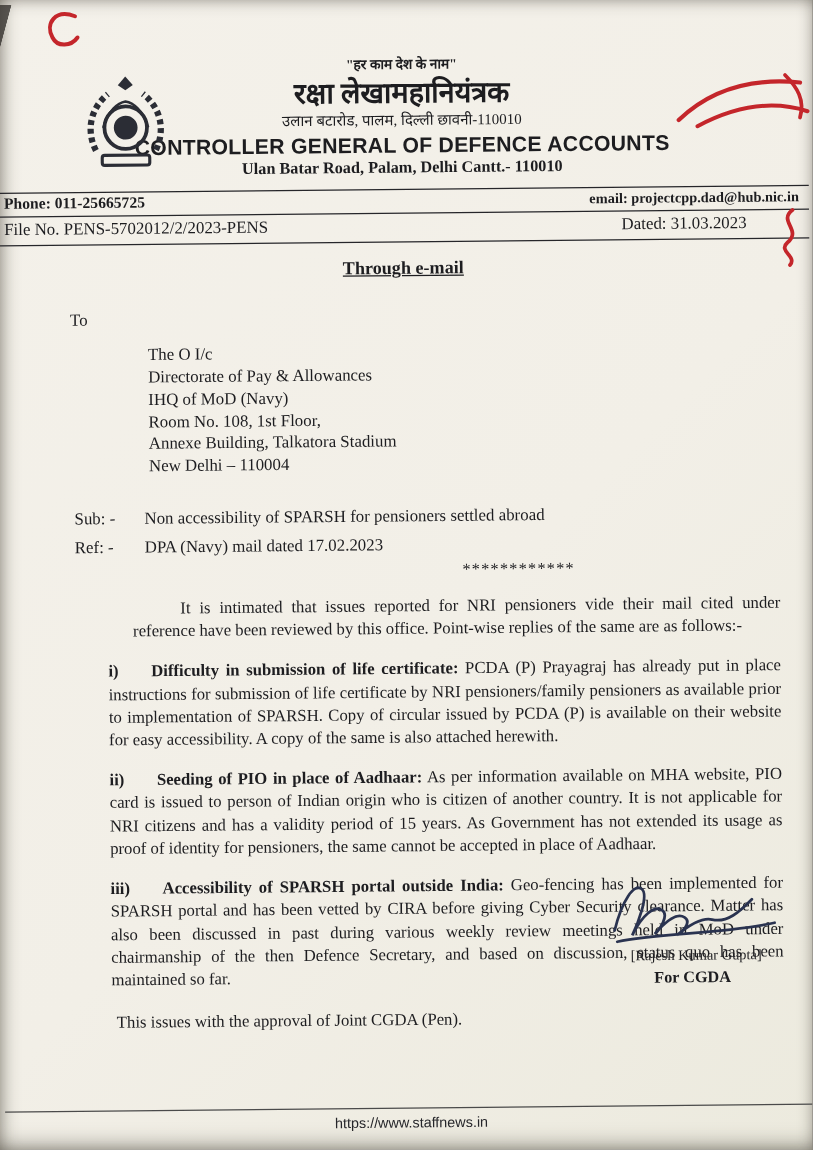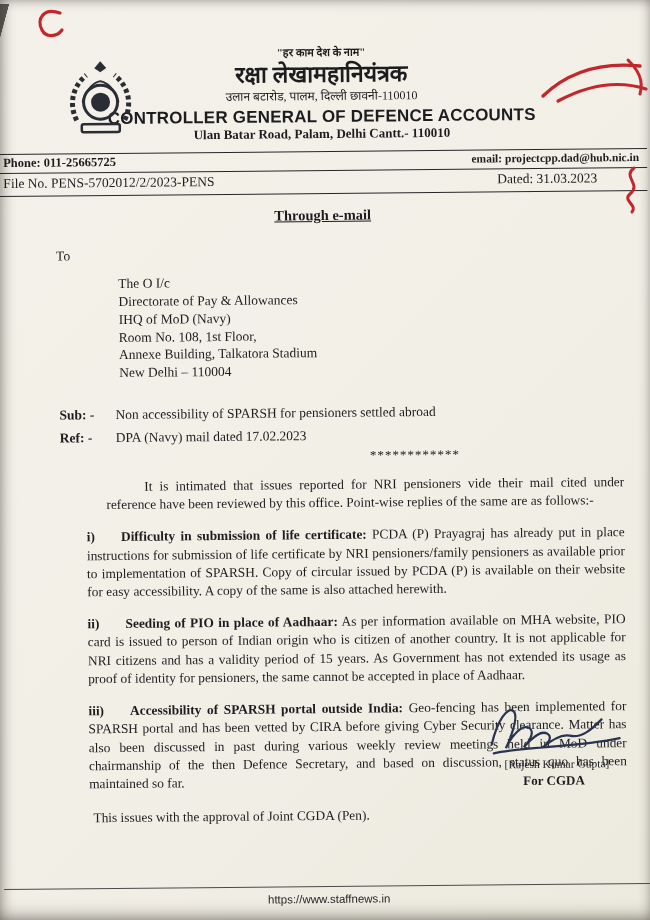--- a/index.html
+++ b/index.html
@@ -36,21 +36,21 @@
   .dated{font-size:13.5px;padding-right:42px;}
   .through{text-align:center;font-weight:bold;text-decoration:underline;font-size:14.5px;margin-top:13px;}
   
   .toblock{margin:22px 0 0 58px;font-size:13.5px;line-height:1.16;}
   .to-label{margin-bottom:12px;}
   .recipient{margin-left:62px;}
   .recipient div{margin-top:2.2px;}
   
   .subline{display:flex;margin:26px 0 0 60px;font-size:13.5px;}
   .refline{display:flex;margin:7px 0 0 60px;font-size:13.5px;}
-  .sr-label{width:56px;flex:none;font-weight:bold;}
+  .sr-label{width:56px;flex:none;}
   .stars{padding-left:180px;text-align:center;font-size:13px;letter-spacing:1px;margin-top:4px;}
   
   .body{margin:12px 26px 0 56px;font-size:13.4px;line-height:1.36;}
   .intro{text-align:justify;text-indent:38px;margin-left:-50px;padding-left:50px;}
   .intro{margin-left:0;}
   .item{margin:14px 0 0 30px;text-align:justify;}
   .num{font-weight:bold;margin-right:26px;}
   .title{font-weight:bold;}
   .closing{margin:16px 0 0 34px;}
   

